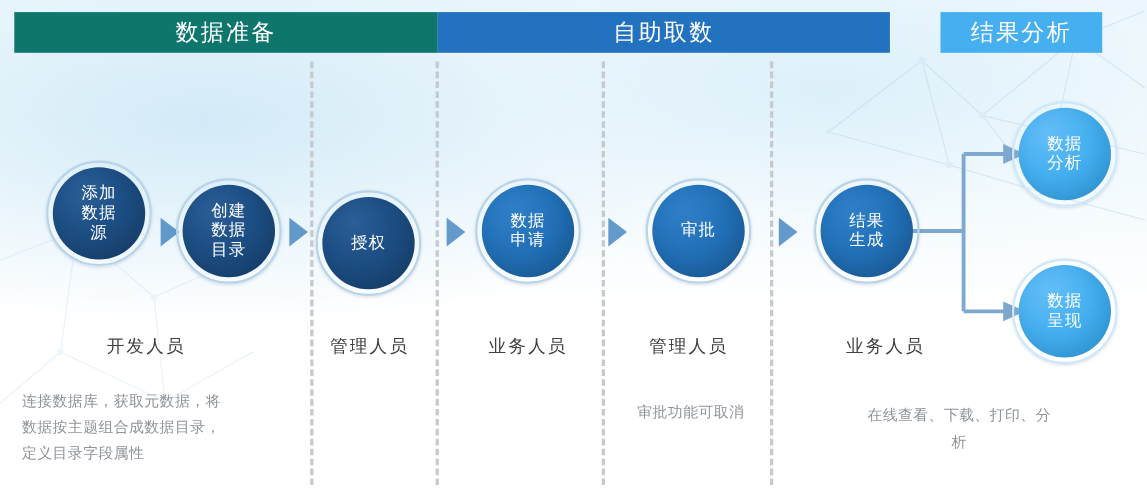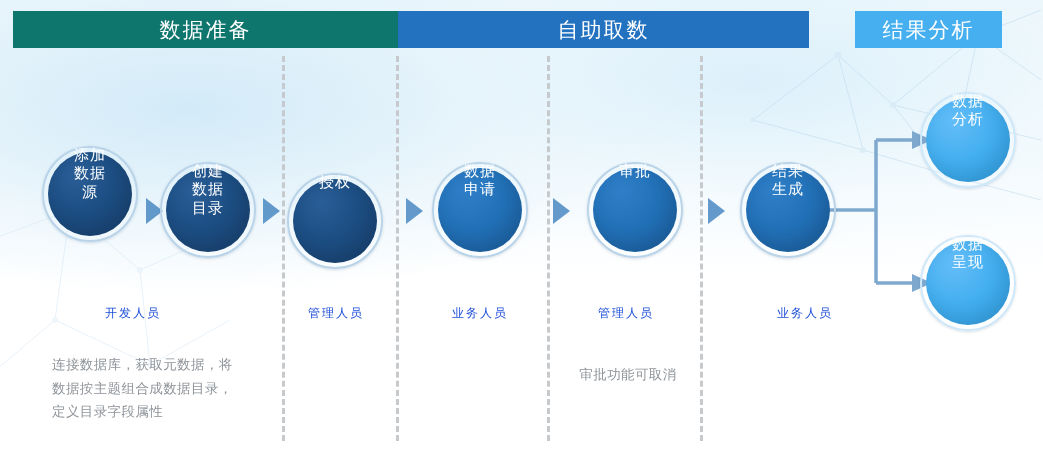--- a/index.html
+++ b/index.html
@@ -71,21 +71,21 @@
     height: 385px;
     border-left: 3px dashed #c5c8cb;
     opacity: .95;
   }
 
   
   .node {
     position: absolute;
     border-radius: 50%;
     display: flex;
-    align-items: flex-start;
+    align-items: center;
     justify-content: center;
     box-sizing: border-box;
   }
   .node .ring {
     position: absolute;
     left: 0; top: 0; right: 0; bottom: 0;
     border-radius: 50%;
     border: 2px solid #b9d3e8;
     box-shadow: 0 1px 3px rgba(40,80,120,.18);
   }
@@ -119,22 +119,22 @@
     border-left: 17px solid #5b93c8;
     opacity: .95;
   }
 
   
   .branch { position: absolute; left: 820px; top: 120px; }
 
   
   .role {
     position: absolute;
-    color: #1d4ed8;
-    font-size: 12px;
+    color: #404040;
+    font-size: 16px;
     letter-spacing: 2px;
     white-space: nowrap;
     text-align: center;
     transform: translateX(-50%);
   }
 
   
   .desc {
     position: absolute;
     color: #8f9499;
@@ -273,18 +273,19 @@
     <span class="caption">数据
 呈现</span>
   </div>
 
   <div class="role" style="left:133px; top:305px;">开发人员</div>
   <div class="role" style="left:336px; top:305px;">管理人员</div>
   <div class="role" style="left:480px; top:305px;">业务人员</div>
   <div class="role" style="left:626px; top:305px;">管理人员</div>
   <div class="role" style="left:805px; top:305px;">业务人员</div>
 
-  <div class="desc" style="left:20px; top:353px; width:250px;margin-left:32px;">连接数据库，获取元数据，将
+  <div class="desc" style="left:20px; top:353px; width:250px;">连接数据库，获取元数据，将
 数据按主题组合成数据目录，
 定义目录字段属性</div>
   <div class="desc center" style="left:628px; top:363px;">审批功能可取消</div>
+  <div class="desc center" style="left:872px; top:366px;">在线查看、下载、打印、分析</div>
 
 </div>
 
 </body></html>

